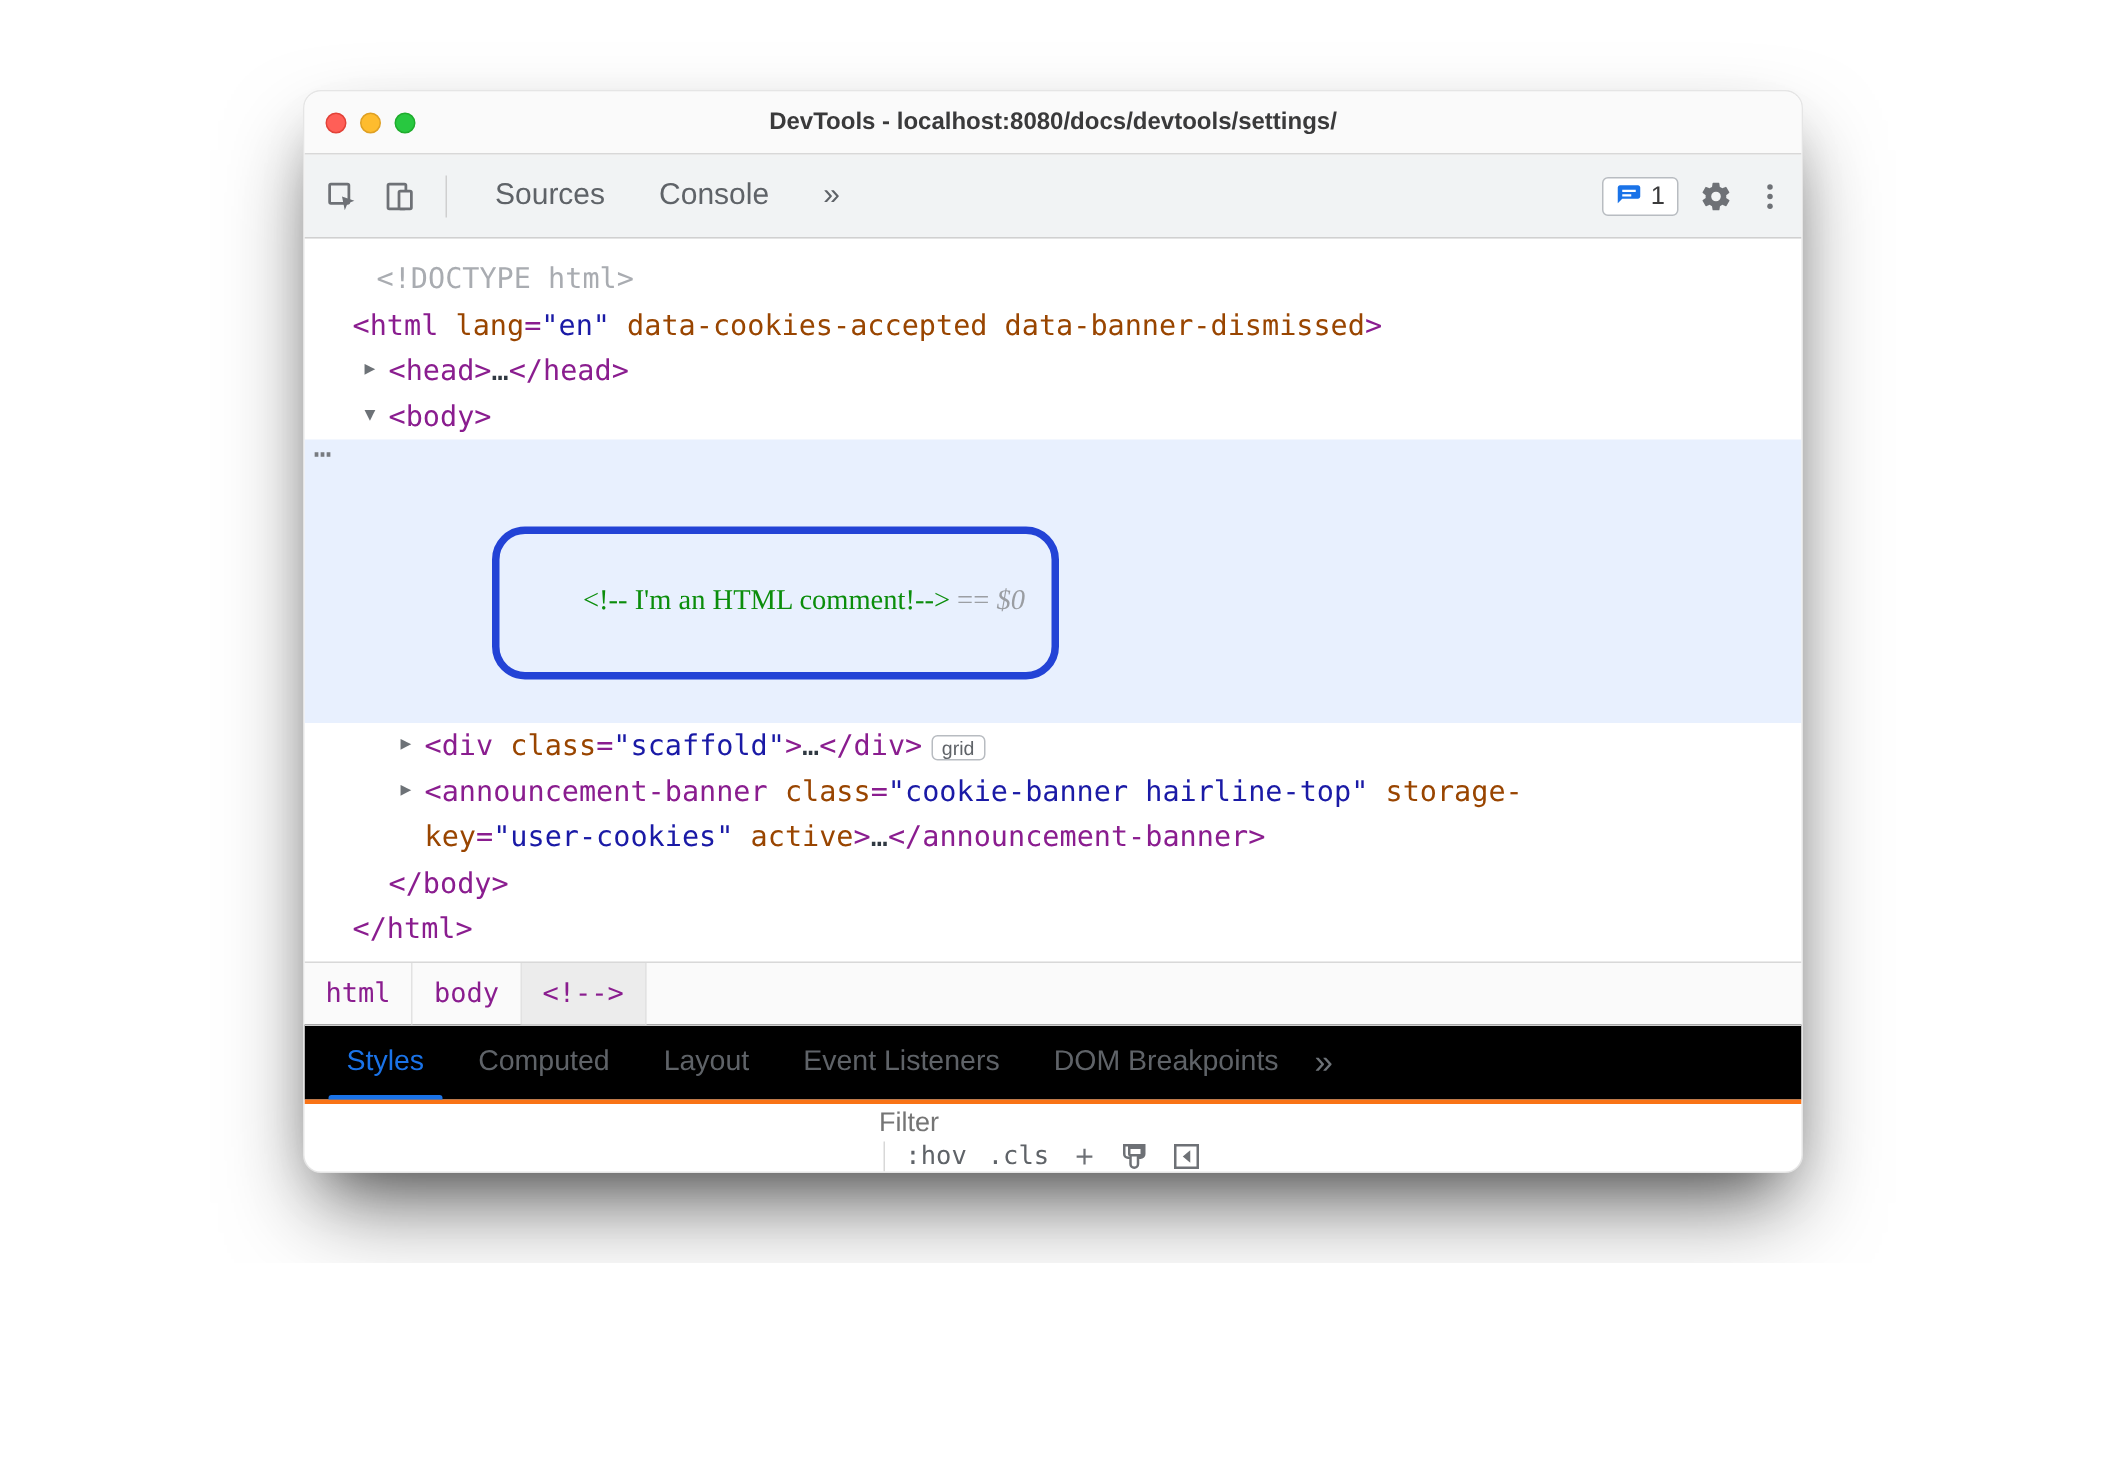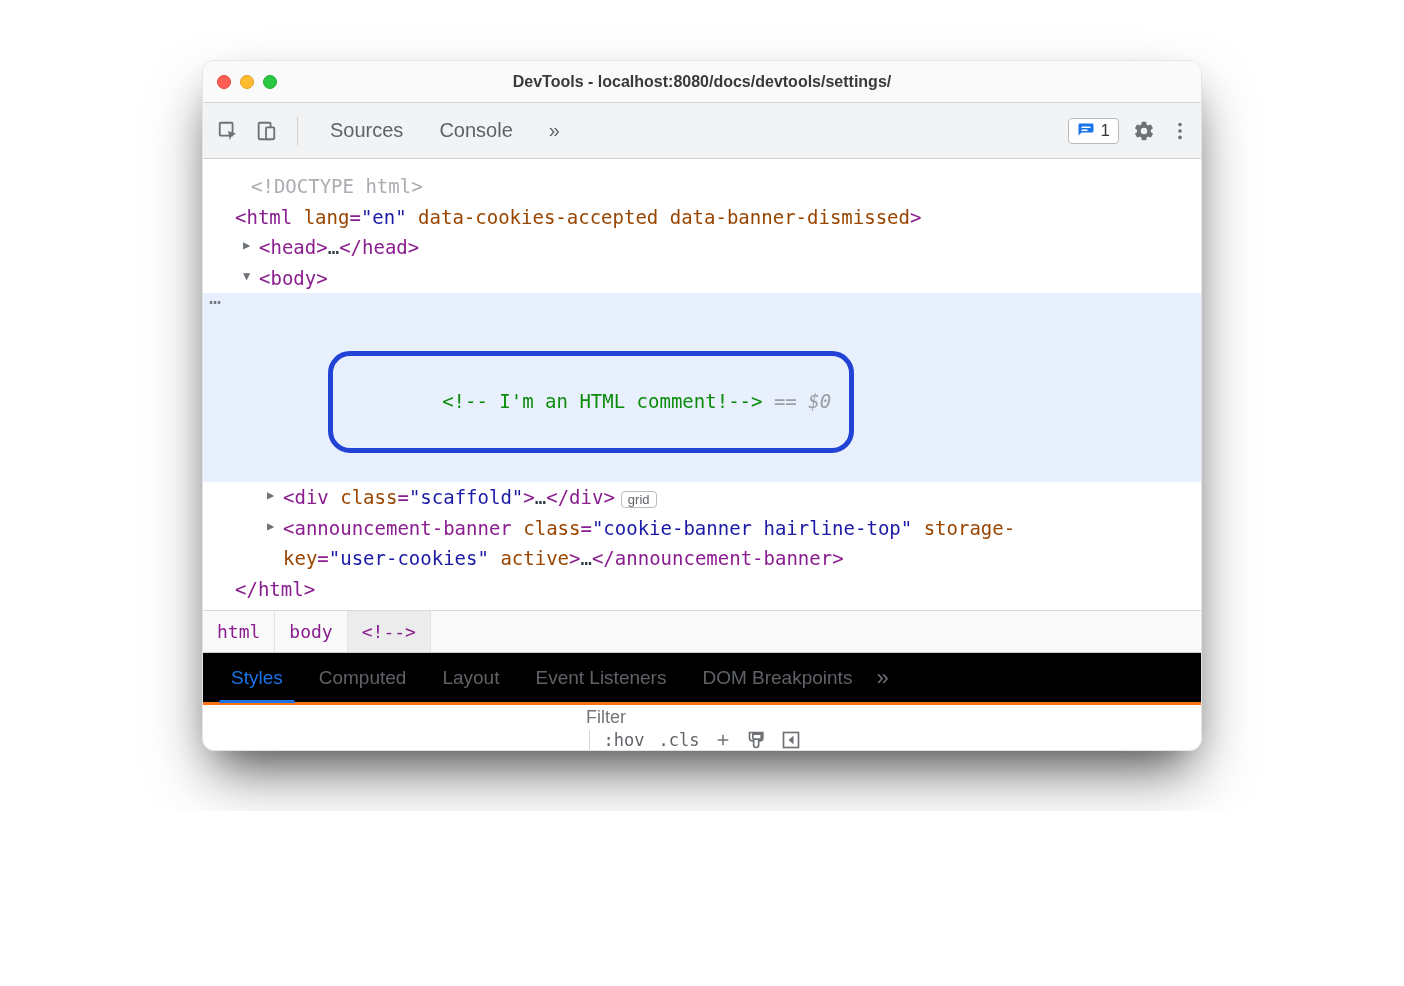--- a/index.html
+++ b/index.html
@@ -91,21 +91,21 @@
   .t-punc { color: #8a1d8f; }
   .t-tag  { color: #8a1d8f; }
   .t-attr { color: #994500; }
   .t-val  { color: #1a1aa6; }
   .t-gray { color: #a9acb1; }
   .t-comment { color: #0b8d0b; }
   .t-ref { color: #9a9da2; font-style: italic; }
   .eq-gray { color: #9c9fa4; }
   .callout {
     border: 5px solid #2343d6; border-radius: 22px;
-    padding: 2px 18px 4px 18px; display: inline-block;
+    padding: 2px 18px 4px 18px; display: inline-block; font-family: Liberation Serif, serif;
   }
   .badge-grid {
     font-family: -apple-system, sans-serif;
     font-size: 13px; background: #fff; border: 1px solid #b8bcc1; border-radius: 4px;
     padding: 0 6px; margin-left: 6px; color: #5f6368;
   }
   .selected-actions {
     position: absolute; left: 6px; color: #777b80; font-size: 20px; letter-spacing: 2px;
     line-height: 1; top: 2px;
   }
@@ -231,20 +231,21 @@
       <span class="callout">
         <span class="t-comment">&lt;!-- I'm an HTML comment!--&gt;</span><span class="eq-gray"> == </span><span class="t-ref">$0</span>
       </span>
     </div>
 
     <div class="row" style="padding-left:80px;"><span class="toggle" style="left:64px;">▶</span><span class="t-punc">&lt;</span><span class="t-tag">div</span> <span class="t-attr">class</span><span class="t-punc">=</span><span class="t-val">"scaffold"</span><span class="t-punc">&gt;</span>…<span class="t-punc">&lt;/</span><span class="t-tag">div</span><span class="t-punc">&gt;</span><span class="badge-grid">grid</span></div>
 
     <div class="row" style="padding-left:80px; white-space:normal;"><span class="toggle" style="left:64px;">▶</span><span class="t-punc">&lt;</span><span class="t-tag">announcement-banner</span> <span class="t-attr">class</span><span class="t-punc">=</span><span class="t-val">"cookie-banner hairline-top"</span> <span class="t-attr">storage-</span></div>
     <div class="row" style="padding-left:80px;"><span class="t-attr">key</span><span class="t-punc">=</span><span class="t-val">"user-cookies"</span><span class="t-attr"> active</span><span class="t-punc">&gt;</span>…<span class="t-punc">&lt;/</span><span class="t-tag">announcement-banner</span><span class="t-punc">&gt;</span></div>
 
+    <div class="row" style="padding-left:56px;"><span class="t-punc">&lt;/</span><span class="t-tag">body</span><span class="t-punc">&gt;</span></div>
     <div class="row" style="padding-left:32px;"><span class="t-punc">&lt;/</span><span class="t-tag">html</span><span class="t-punc">&gt;</span></div>
   </div>
 
   <div class="breadcrumbs">
     <div class="crumb">html</div>
     <div class="crumb">body</div>
     <div class="crumb active">&lt;!--&gt;</div>
   </div>
 
   <div class="subtabs">

